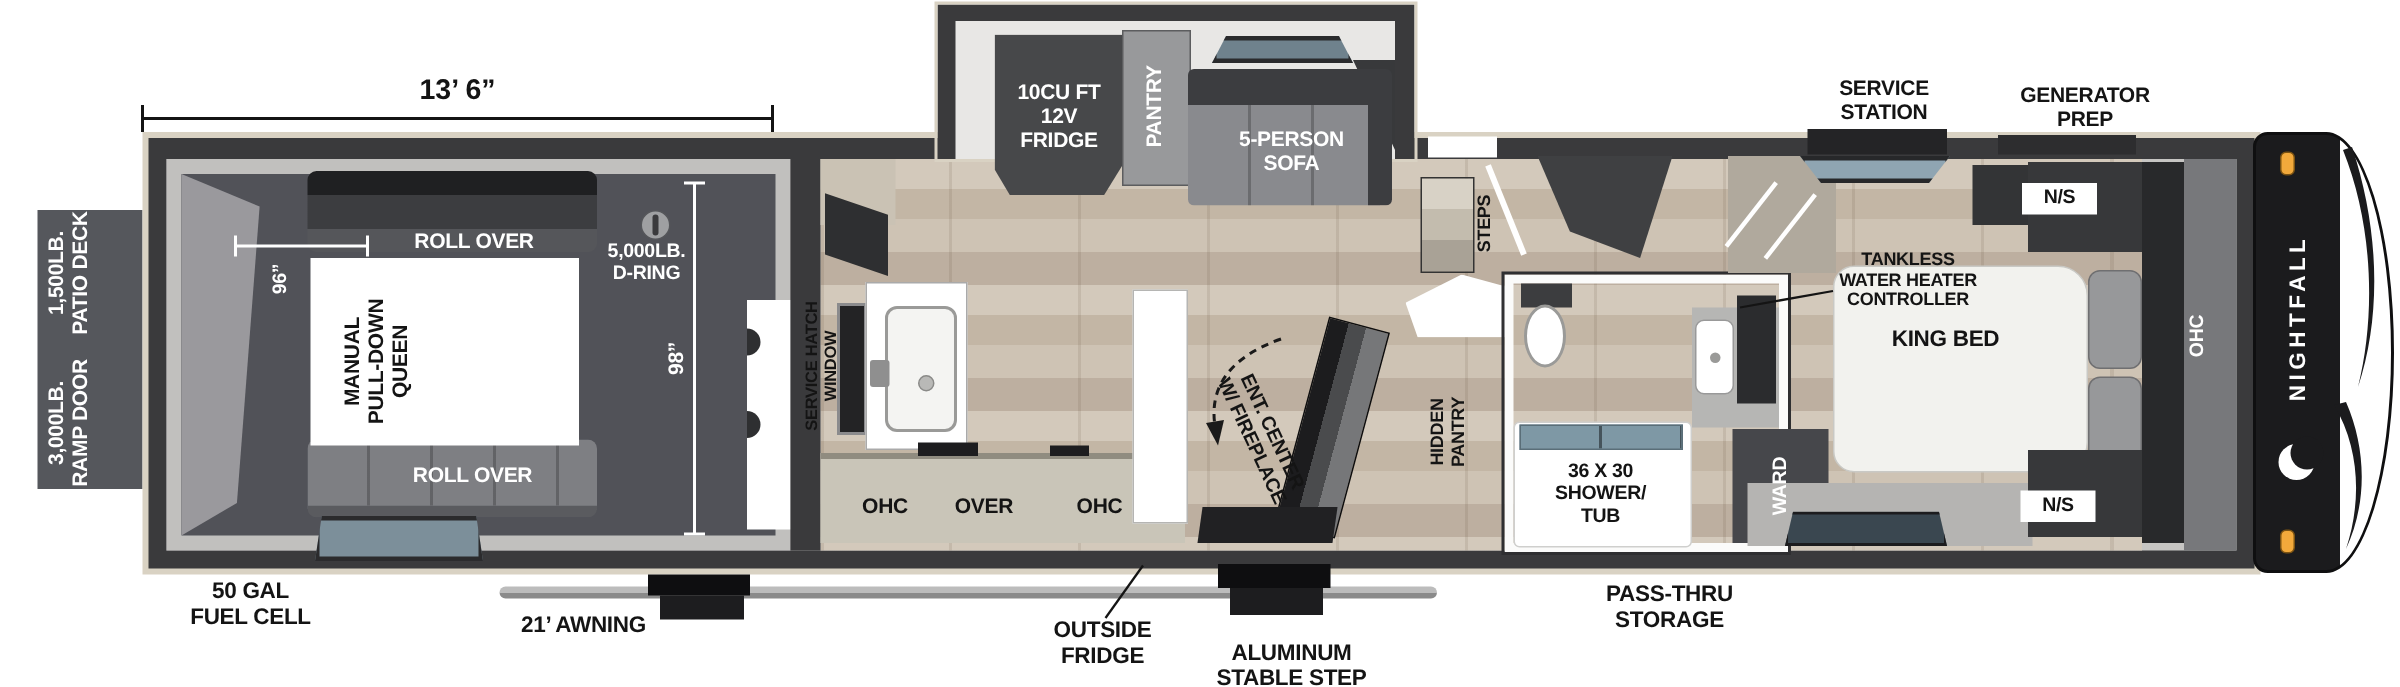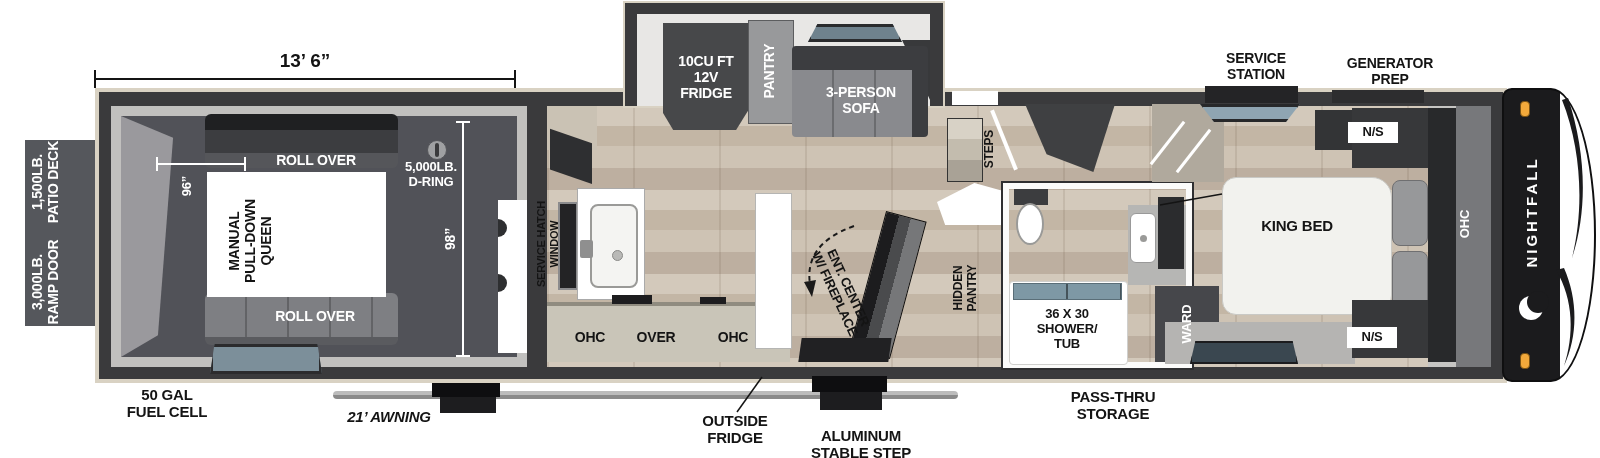--- a/index.html
+++ b/index.html
@@ -177,43 +177,46 @@
   <div class="lbl w rot s14" style="left:451px;top:239px;">98”</div>
   <div class="lbl rot s11" style="left:548px;top:244px;">SERVICE HATCH
 WINDOW</div>
   <div class="lbl s14" style="left:590px;top:338px;">OHC</div>
   <div class="lbl s14" style="left:656px;top:338px;">OVER</div>
   <div class="lbl s14" style="left:733px;top:338px;">OHC</div>
   <div class="lbl w s14" style="left:706px;top:78px;">10CU FT
 12V
 FRIDGE</div>
   <div class="lbl w rot s14" style="left:770px;top:71px;">PANTRY</div>
-  <div class="lbl w s14" style="left:861px;top:101px;">3-PERSON
+  <div class="lbl w s14" style="left:861px;top:101px;">5-PERSON
 SOFA</div>
   <div class="lbl ent" style="left:841px;top:291px;">ENT. CENTER
 W/ FIREPLACE</div>
   <div class="lbl rot s12" style="left:966px;top:288px;">HIDDEN
 PANTRY</div>
   <div class="lbl rot s12" style="left:990px;top:149px;">STEPS</div>
   <div class="lbl" style="left:1067px;top:329px;">36 X 30
 SHOWER/
 TUB</div>
   <div class="lbl w rot" style="left:1187px;top:324px;">WARD</div>
+  <div class="lbl s12" style="left:1272px;top:187px;">TANKLESS
+WATER HEATER
+CONTROLLER</div>
   <div class="lbl s15" style="left:1297px;top:226px;">KING BED</div>
   <div class="lbl" style="left:1373px;top:132px;">N/S</div>
   <div class="lbl" style="left:1372px;top:337px;">N/S</div>
   <div class="lbl w rot" style="left:1465px;top:224px;">OHC</div>
   <div class="lbl w brand" style="left:1532px;top:212px;">NIGHTFALL</div>
   <div class="lbl s14" style="left:1256px;top:67px;">SERVICE
 STATION</div>
   <div class="lbl s14" style="left:1390px;top:72px;">GENERATOR
 PREP</div>
   <div class="lbl s15" style="left:167px;top:403px;">50 GAL
 FUEL CELL</div>
-  <div class="lbl s15" style="left:389px;top:417px;font-style:italic;">21’ AWNING</div>
+  <div class="lbl s15" style="left:389px;top:417px;">21’ AWNING</div>
   <div class="lbl s15" style="left:735px;top:429px;">OUTSIDE
 FRIDGE</div>
   <div class="lbl s15" style="left:861px;top:444px;">ALUMINUM
 STABLE STEP</div>
   <div class="lbl s15" style="left:1113px;top:405px;">PASS-THRU
 STORAGE</div>
 
   <svg class="overlay" width="1600" height="458" viewBox="0 0 1600 458">
 
     <g stroke="#141414" stroke-width="2">

